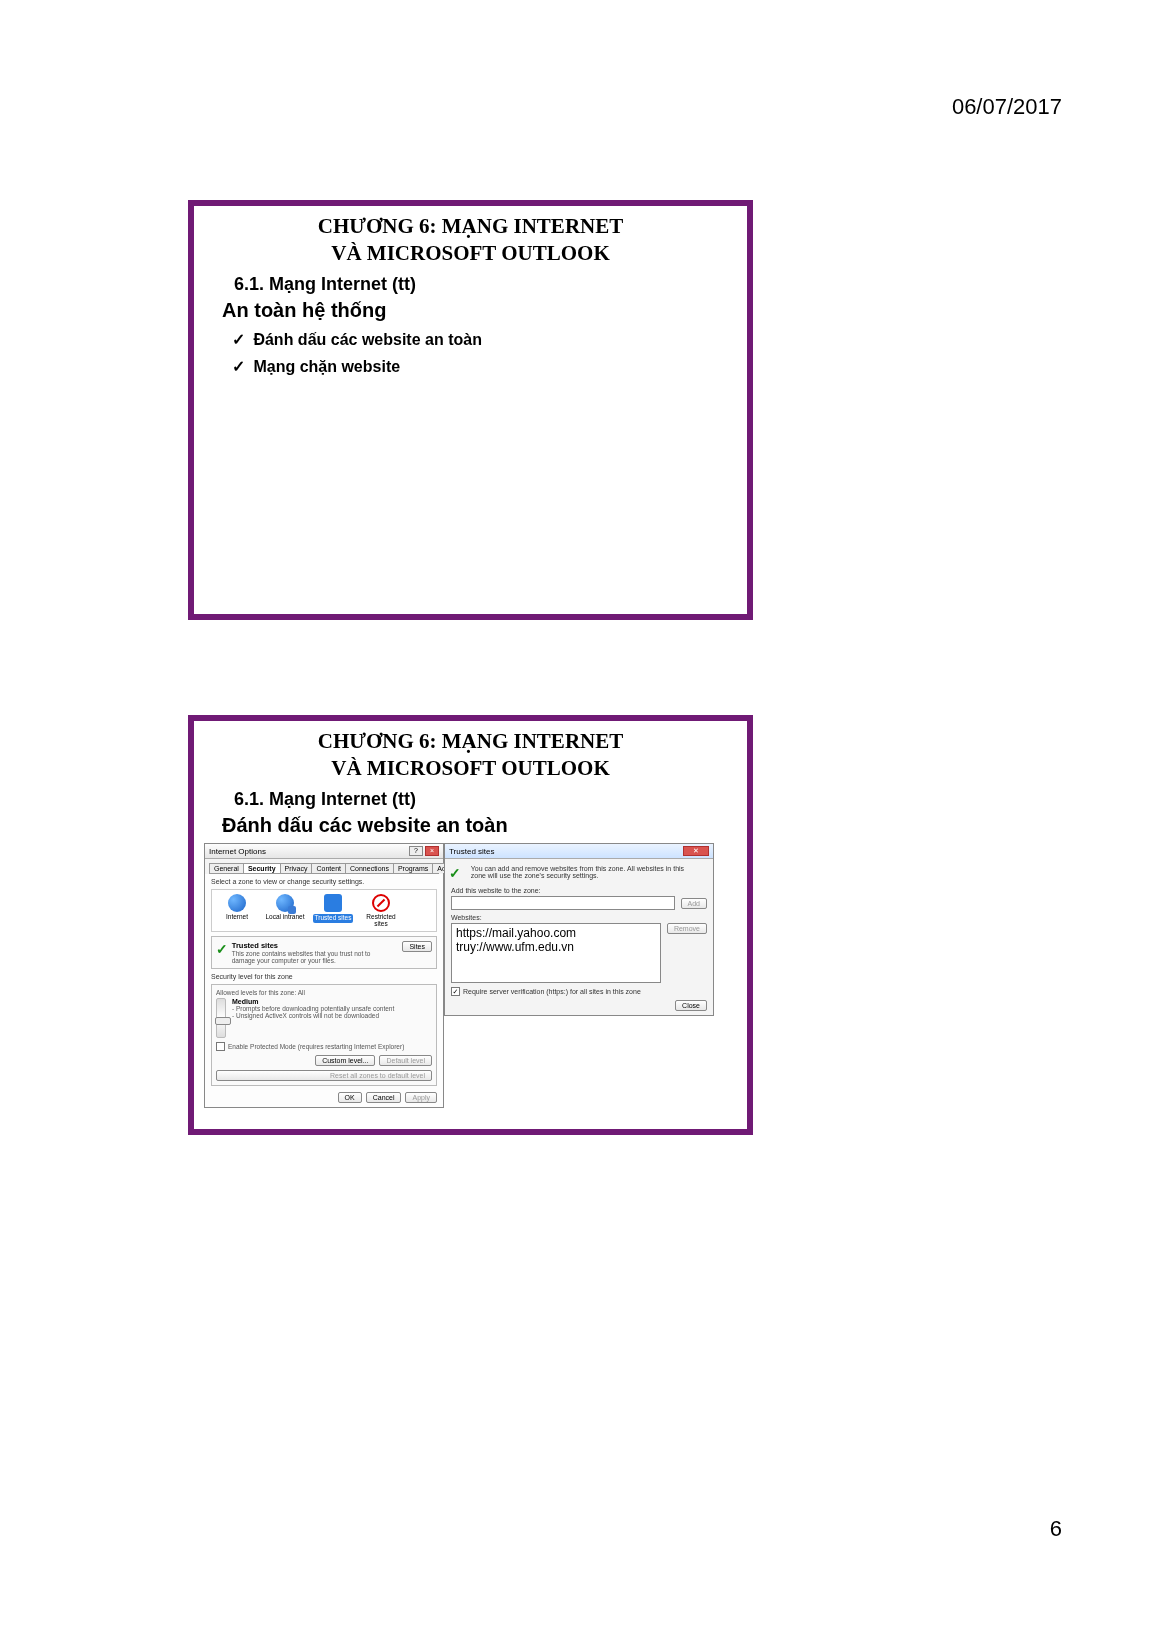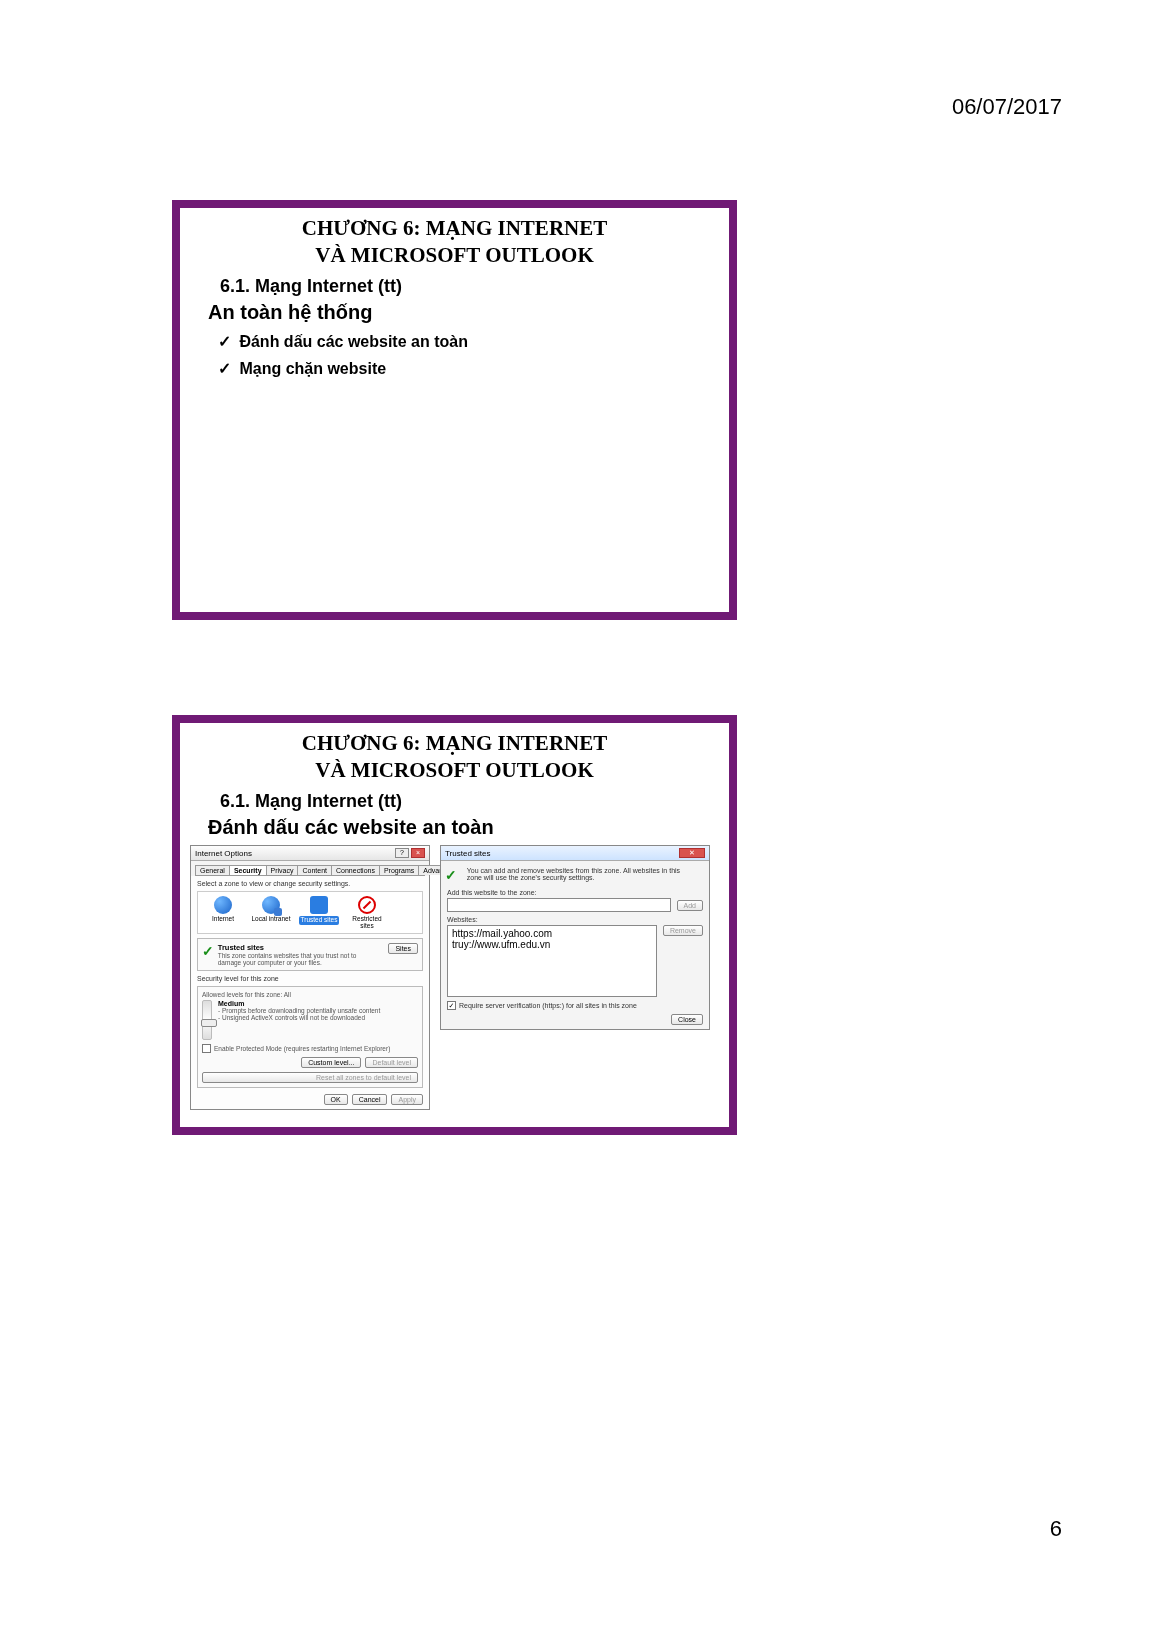--- a/index.html
+++ b/index.html
@@ -19,23 +19,23 @@
   }
   .page-number {
     position: absolute;
     bottom: 95px;
     right: 95px;
     font-size: 22px;
     color: #000;
   }
   .slide {
     position: absolute;
-    left: 172px;
+    left: 188px;
     width: 565px;
-    border: 8px solid #701a75;
+    border: 6px solid #701a75;
     background: #fff;
     padding: 6px 10px 10px 10px;
   }
   .slide-1 { top: 200px; height: 420px; }
   .slide-2 { top: 715px; height: 420px; }
 
   .slide-title {
     text-align: center;
     font-weight: bold;
     font-size: 21px;
@@ -63,21 +63,20 @@
   }
   .check-list li::before {
     content: "✓";
     margin-right: 8px;
     font-weight: bold;
   }
 
   
   .dialogs-row {
     display: flex;
-    gap: 10px;
     margin-top: 6px;
     align-items: flex-start;
   }
   .dlg {
     background: #f4f4f4;
     border: 1px solid #888;
     font-size: 8px;
     color: #000;
     position: relative;
   }
@@ -128,21 +127,21 @@
 
   .chkline { display:flex; align-items:center; gap:3px; margin-top:4px; }
   .chkbox { width:9px; height:9px; border:1px solid #777; background:#fff; font-size:7px; text-align:center; line-height:7px; }
 
   .btnrow { display:flex; justify-content:flex-end; gap:4px; margin-top:4px; }
   .link-reset { text-align:right; margin-top:4px; }
 
   .ts-info { display:flex; gap:6px; align-items:flex-start; margin:6px 4px; }
   .field { margin:4px 6px; }
   .textline { border:1px solid #888; background:#fff; height:14px; }
-  .listbox { border:1px solid #888; background:#fff; height:72px; padding:2px 4px; font-size:10px; overflow:hidden; }
+  .listbox { border:1px solid #888; background:#fff; height:60px; padding:2px 4px; font-size:12px; overflow:hidden; }
   .addrow, .removerow { display:flex; gap:6px; align-items:center; }
   .addrow .textline { flex:1; }
 </style>
 </head>
 <body>
 
 <div class="page-date">06/07/2017</div>
 <div class="page-number">6</div>
 
 <div class="slide slide-1">

